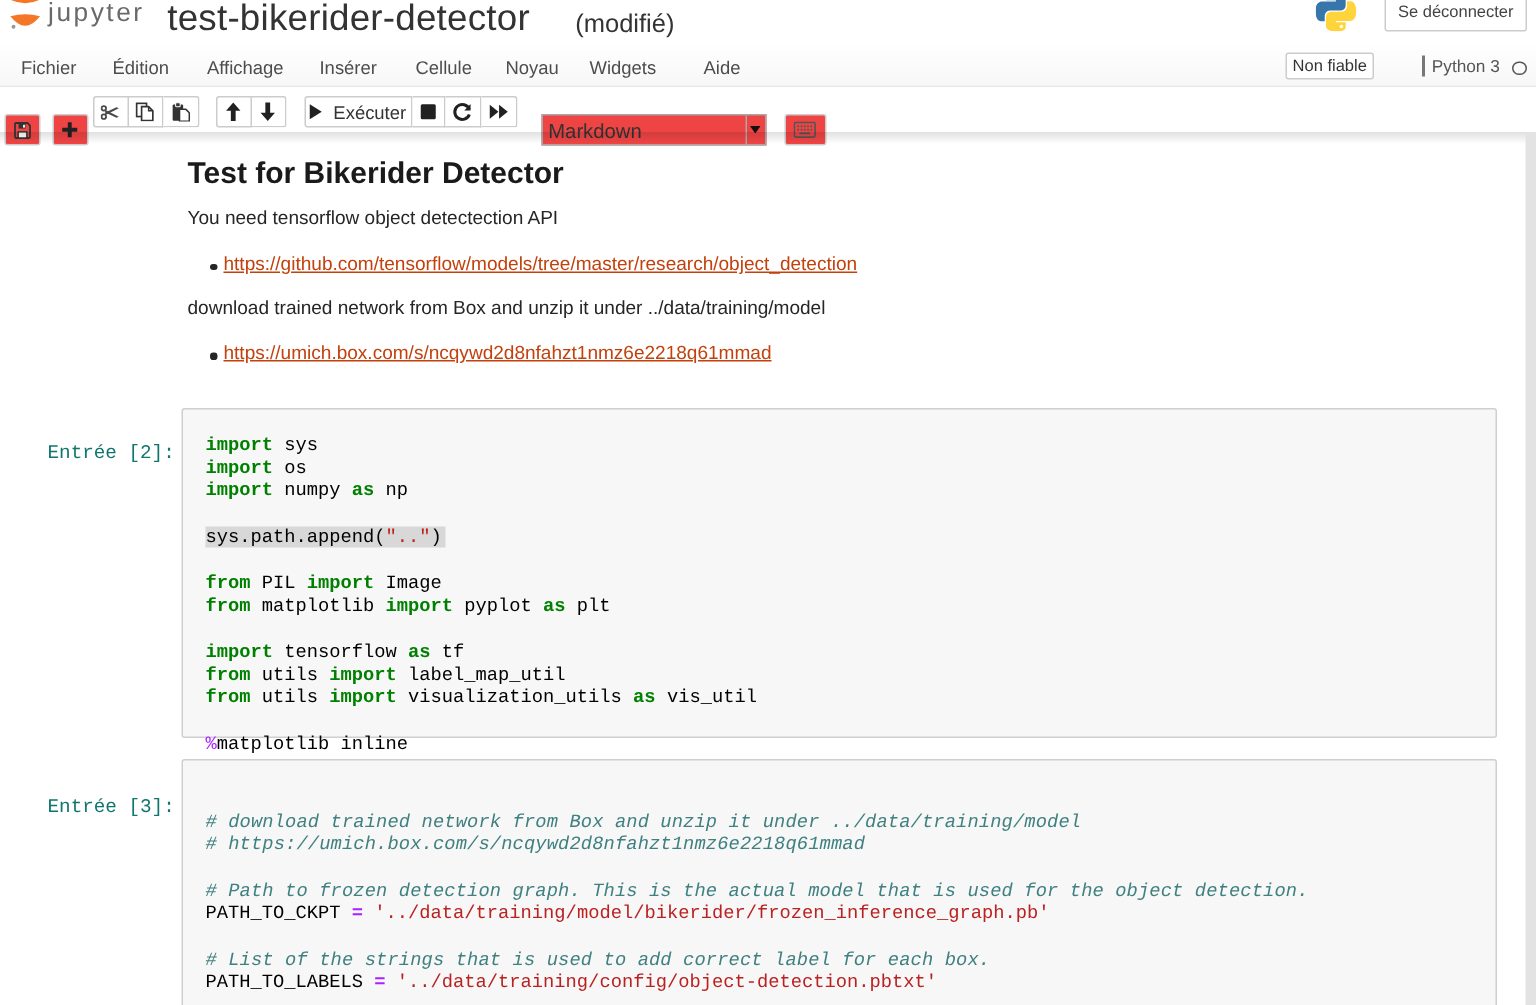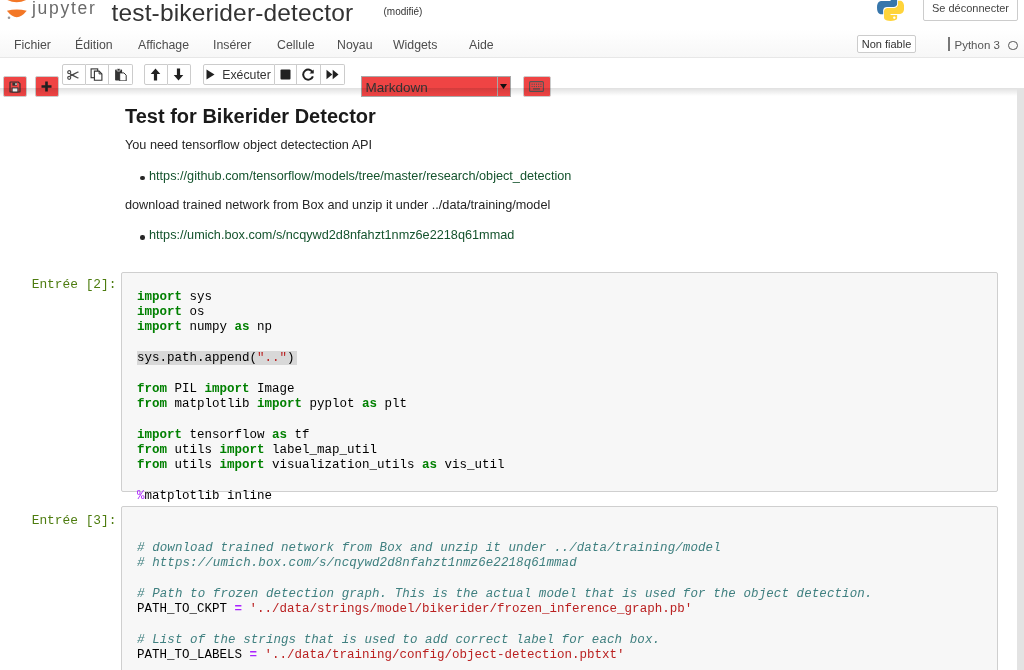--- a/index.html
+++ b/index.html
@@ -1,45 +1,45 @@
 <!DOCTYPE html>
 <html><head>
 <meta charset="utf-8">
 <style>
 * { margin:0; padding:0; box-sizing:border-box; }
 html,body { width:1024px; height:670px; overflow:hidden; background:#fff; }
 body { font-family:"Liberation Sans", sans-serif; position:relative; }
 .abs { position:absolute; }
 
 #title { left:111.5px; top:-1px; font-size:24.5px; letter-spacing:0.15px; color:#333; }
-#modif { left:383.5px; top:5.5px; font-size:10px; color:#333; }
+#modif { left:383.5px; top:5.5px; font-size:17px; color:#333; }
 #logout { left:923px; top:-8px; width:95px; height:28.5px; background:#fff; border:1px solid #ccc; border-radius:2px; font-size:11px; color:#444; text-align:center; line-height:30px; }
 
 #menubar { left:0; top:29px; width:1024px; height:29px; background:linear-gradient(#ffffff,#f7f7f7); border-bottom:1px solid #e7e7e7; }
 .mi { position:absolute; top:9px; font-size:12.3px; color:#4d4d4d; }
 #nonfiable { left:857px; top:34.5px; width:59px; height:18.5px; background:#fff; border:1px solid #ccc; border-radius:2px; font-size:11px; color:#333; text-align:center; line-height:17.5px; }
 #ksep { left:948px; top:36.5px; width:1.5px; height:14px; background:#777; }
 #kname { left:954.5px; top:39px; font-size:11.5px; color:#555; }
 #kcirc { left:1008px; top:40.5px; width:9.5px; height:9.5px; border:1.5px solid #555; border-radius:50%; }
 
 #toolbar { left:0; top:58px; width:1024px; height:30px; background:#fff; }
 .btn { position:absolute; top:76px; height:21px; background:#ef4444; border:1px solid #ccc; border-radius:2px; }
 .grp { position:absolute; top:64px; height:20px; display:flex; }
 .grp .b { height:21px; background:#fff; border:1px solid #ccc; border-left:none; display:flex; align-items:center; justify-content:center; }
 .grp .b:first-child { border-left:1px solid #ccc; border-radius:2px 0 0 2px; }
 .grp .b:last-child { border-radius:0 2px 2px 0; }
 .btn svg, .grp svg { display:block; }
 #shadow { left:0; top:88px; width:1024px; height:8px; background:linear-gradient(rgba(0,0,0,0.12), rgba(0,0,0,0)); }
 
 #mdh { left:125px; top:104.5px; font-size:20px; font-weight:bold; color:#1a1a1a; }
 .mdp { left:125px; font-size:12.7px; color:#262626; }
-.mdlink { left:149px; font-size:12.7px; color:#14532d; }
+.mdlink { left:149px; font-size:12.7px; color:#c2410c; text-decoration:underline; }
 .bullet { width:4.5px; height:4.5px; background:#262626; border-radius:50%; }
 
-.prompt { left:0; width:116.5px; text-align:right; font-family:"Liberation Mono",monospace; font-size:12.85px; color:#4d7c0f; }
+.prompt { left:0; width:116.5px; text-align:right; font-family:"Liberation Mono",monospace; font-size:12.85px; color:#0f766e;margin-top:17px; }
 .inputarea { left:120.5px; width:877px; background:#f7f7f7; border:1px solid #cfcfcf; border-radius:2px; }
 pre.code { margin:12px; padding:4.6px 0 0 3.5px; font-family:"Liberation Mono",monospace; font-size:12.5px; line-height:15.35px; color:#000; }
 .k { color:#008000; font-weight:bold; }
 .s { color:#BA2121; }
 .c { color:#408080; font-style:italic; letter-spacing:0.08px; }
 pre.c3 { padding-top:22px; line-height:15.4px; }
 .o { color:#AA22FF; font-weight:bold; }
 .n { color:#080; }
 .m { color:#AA22FF; }
 .sel { background:#d8d8d8; padding-right:2.5px; }
@@ -207,19 +207,19 @@
 
 <span class="m">%</span>matplotlib inline</pre>
 </div>
 
 <div class="abs prompt" style="top:513.4px">Entrée [3]:</div>
 <div class="abs inputarea" style="top:505.5px;height:300px">
 <pre class="code c3"><span class="c"># download trained network from Box and unzip it under ../data/training/model</span>
 <span class="c"># https://umich.box.com/s/ncqywd2d8nfahzt1nmz6e2218q61mmad</span>
 
 <span class="c"># Path to frozen detection graph. This is the actual model that is used for the object detection.</span>
-PATH_TO_CKPT <span class="o">=</span> <span class="s">'../data/strings/model/bikerider/frozen_inference_graph.pb'</span>
+PATH_TO_CKPT <span class="o">=</span> <span class="s">'../data/training/model/bikerider/frozen_inference_graph.pb'</span>
 
 <span class="c"># List of the strings that is used to add correct label for each box.</span>
 PATH_TO_LABELS <span class="o">=</span> <span class="s">'../data/training/config/object-detection.pbtxt'</span>
 
 NUM_CLASSES <span class="o">=</span> <span class="n">1</span></pre>
 </div>
 
 </body></html>

